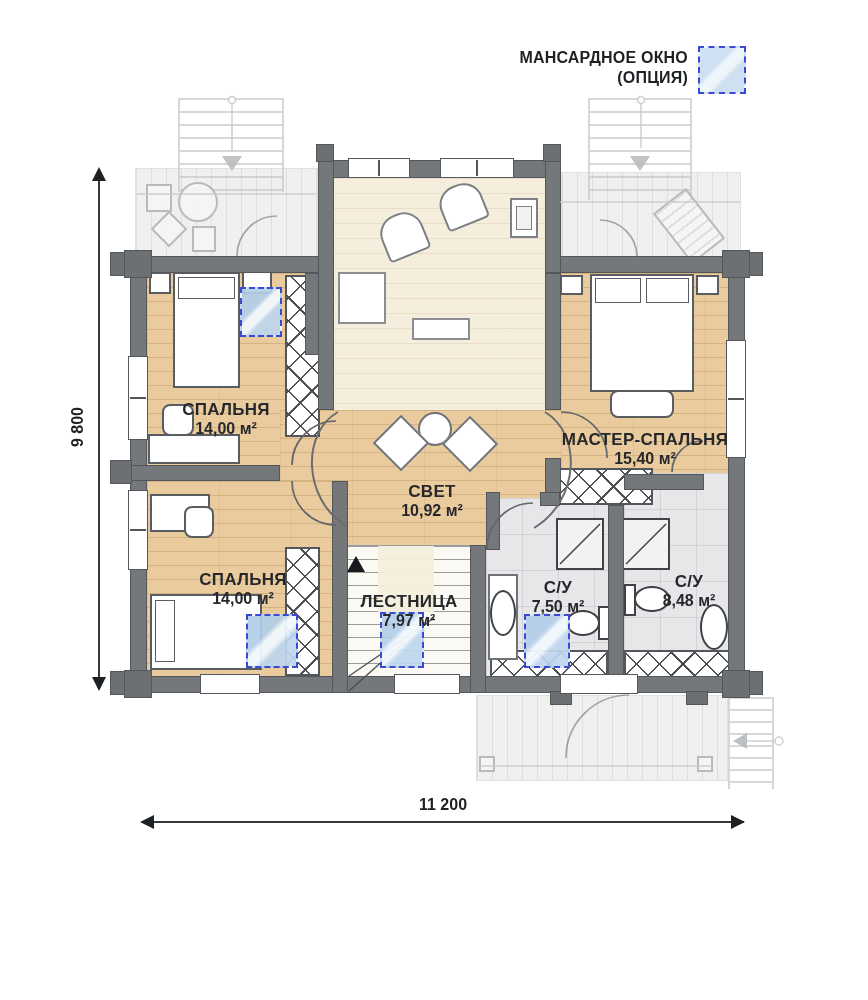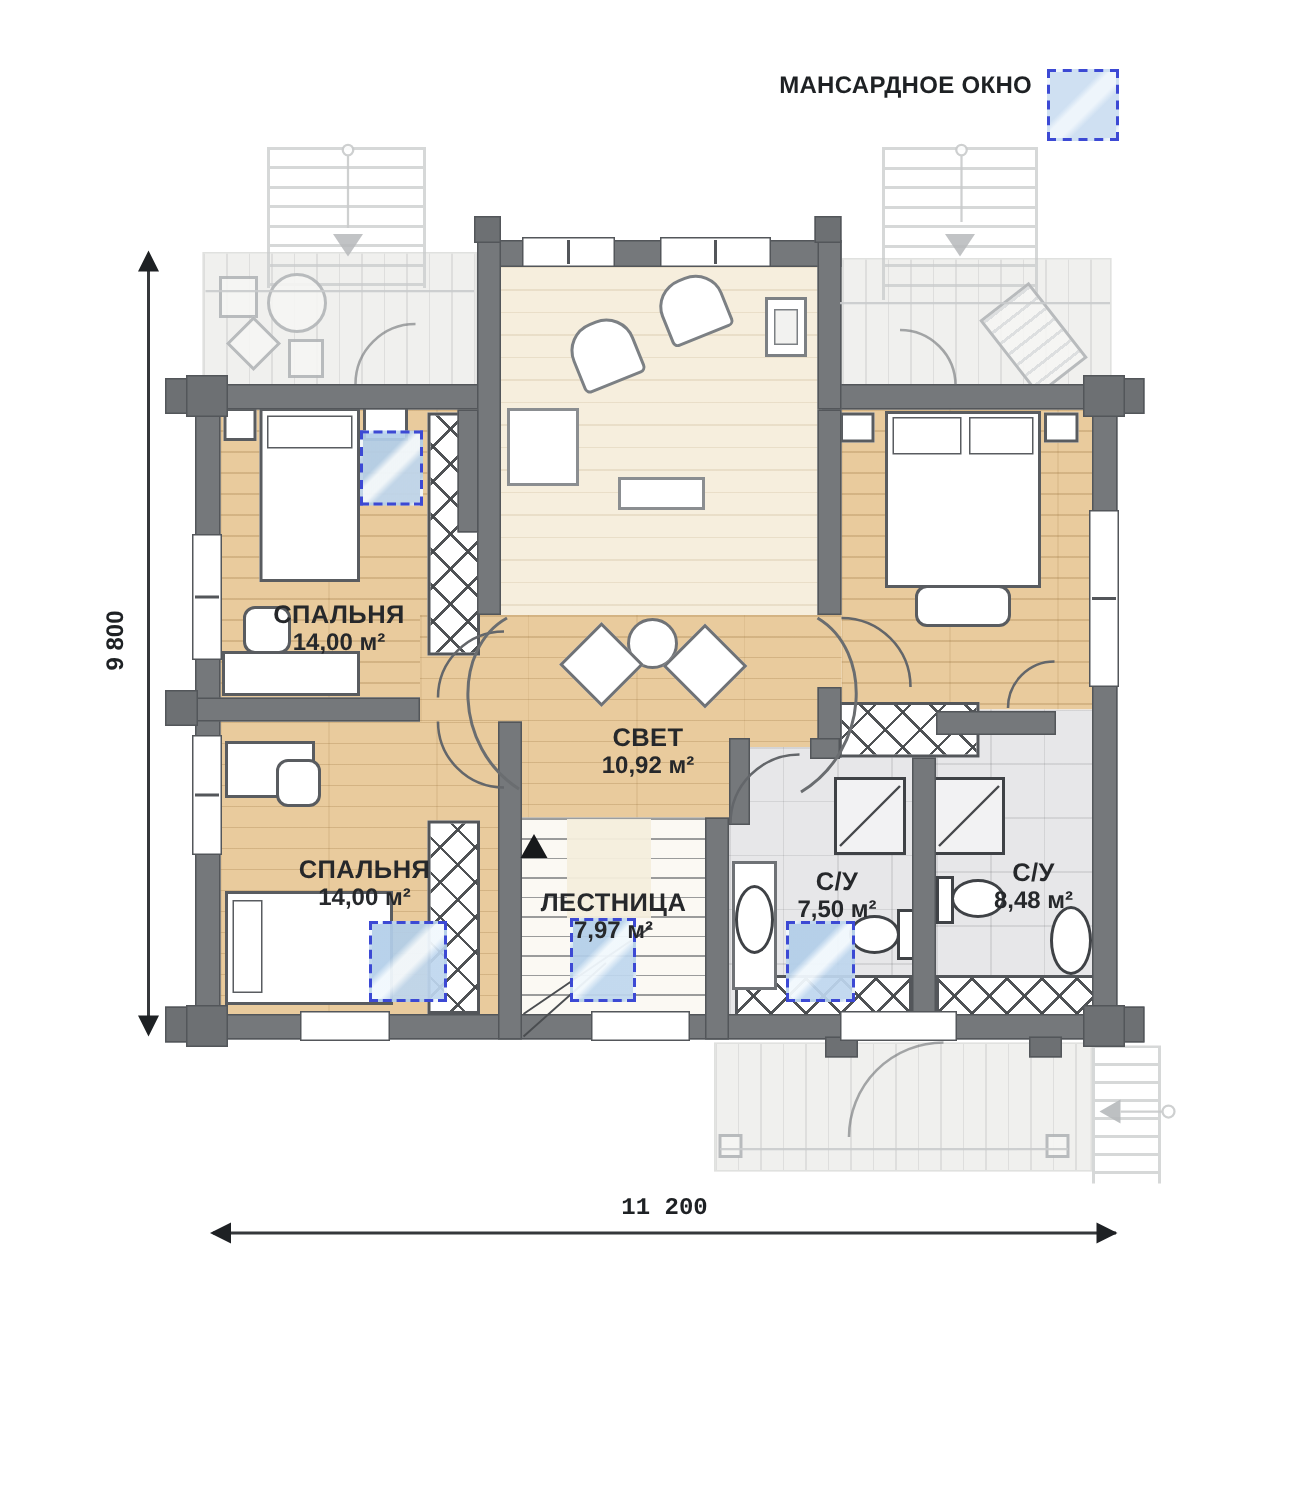--- a/index.html
+++ b/index.html
@@ -71,20 +71,21 @@
   .arrow-left-gray{border-top:8px solid transparent;border-bottom:8px solid transparent;border-right:14px solid #b6b9bb;opacity:.9;}
   svg.overlay{position:absolute;left:0;top:0;pointer-events:none;}
 </style>
 </head>
 <body>
 
 <div class="plan-root">
 
   <div class="legend-text" style="left:400px;top:48px;width:288px;">
     <div>МАНСАРДНОЕ ОКНО</div>
+    <div>(ОПЦИЯ)</div>
   </div>
   <div class="legend-icon" style="left:698px;top:46px;width:48px;height:48px;"></div>
 
   <div class="floor floor-terrace" style="left:135px;top:168px;width:183px;height:89px;"></div>
   <div class="floor floor-terrace" style="left:561px;top:172px;width:180px;height:85px;"></div>
   <div class="floor floor-cream" style="left:334px;top:178px;width:211px;height:232px;"></div>
   <div class="floor floor-wood" style="left:147px;top:273px;width:171px;height:192px;"></div>
   <div class="floor floor-wood" style="left:561px;top:273px;width:167px;height:200px;"></div>
   <div class="floor floor-wood" style="left:280px;top:410px;width:281px;height:138px;"></div>
   <div class="floor floor-wood" style="left:147px;top:481px;width:185px;height:195px;"></div>
@@ -246,20 +247,24 @@
 
   <div class="mwin" style="left:240px;top:287px;width:42px;height:50px;"></div>
   <div class="mwin" style="left:246px;top:614px;width:52px;height:54px;"></div>
   <div class="mwin" style="left:380px;top:612px;width:44px;height:56px;"></div>
   <div class="mwin" style="left:524px;top:614px;width:46px;height:54px;"></div>
 
   <div class="room-label" style="left:226px;top:400px;">
     <div class="rn">СПАЛЬНЯ</div>
     <div class="ra">14,00 м²</div>
   </div>
+  <div class="room-label" style="left:645px;top:430px;">
+    <div class="rn">МАСТЕР-СПАЛЬНЯ</div>
+    <div class="ra">15,40 м²</div>
+  </div>
   <div class="room-label" style="left:432px;top:482px;">
     <div class="rn">СВЕТ</div>
     <div class="ra">10,92 м²</div>
   </div>
   <div class="room-label" style="left:243px;top:570px;">
     <div class="rn">СПАЛЬНЯ</div>
     <div class="ra">14,00 м²</div>
   </div>
   <div class="room-label" style="left:409px;top:592px;">
     <div class="rn">ЛЕСТНИЦА</div>
@@ -275,16 +280,16 @@
   </div>
 
   <div class="dimline" style="left:98px;top:172px;width:2px;height:514px;"></div>
   <div class="tri" style="left:92px;top:167px;border-left:7px solid transparent;border-right:7px solid transparent;border-bottom:14px solid #1e2124;"></div>
   <div class="tri" style="left:92px;top:677px;border-left:7px solid transparent;border-right:7px solid transparent;border-top:14px solid #1e2124;"></div>
   <div class="dimlabel" style="left:33px;top:418px;width:90px;transform:rotate(-90deg);">9 800</div>
 
   <div class="dimline" style="left:142px;top:821px;width:602px;height:2px;"></div>
   <div class="tri" style="left:140px;top:815px;border-top:7px solid transparent;border-bottom:7px solid transparent;border-right:14px solid #1e2124;"></div>
   <div class="tri" style="left:731px;top:815px;border-top:7px solid transparent;border-bottom:7px solid transparent;border-left:14px solid #1e2124;"></div>
-  <div class="dimlabel" style="left:393px;top:796px;width:100px;font-family:Liberation Mono, monospace;">11 200</div>
+  <div class="dimlabel" style="left:393px;top:796px;width:100px;">11 200</div>
 
 
 </div>
 
 </body></html>

